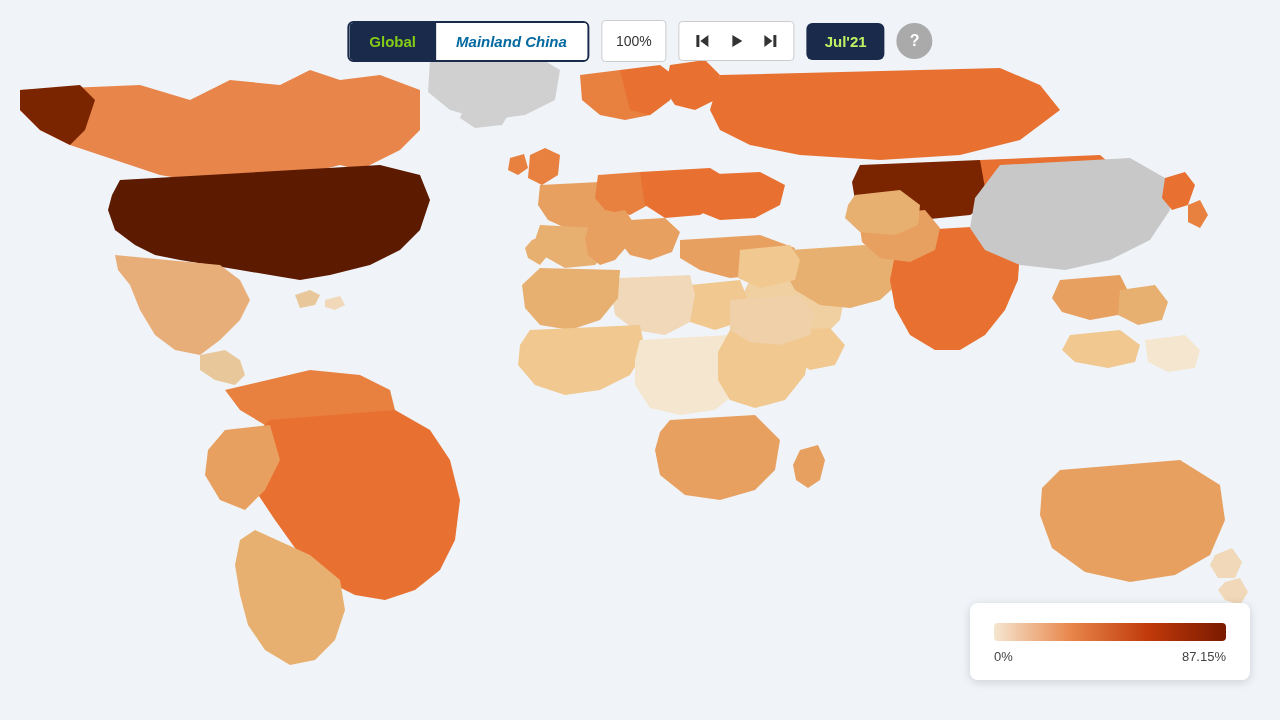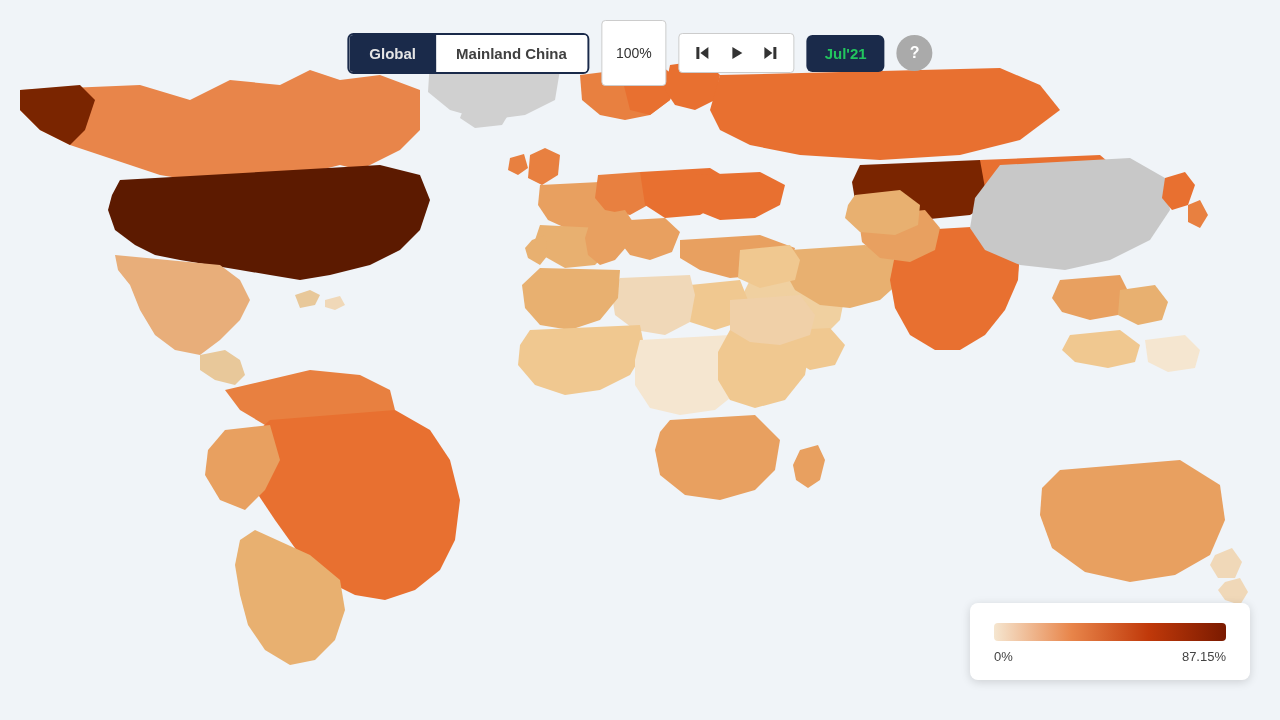--- a/index.html
+++ b/index.html
@@ -34,33 +34,34 @@
     .tab-btn {
       padding: 10px 20px;
       border: none;
       cursor: pointer;
       font-size: 15px;
       font-weight: 600;
     }
 
     .tab-btn.active {
       background: #1a2a4a;
-      color: #e5e5e5;
+      color: #84cc16;
     }
 
     .tab-btn.inactive {
       background: white;
-      color: #404040;
+      color: #0369a1;
+      font-style: italic;
     }
 
     .zoom-display {
       background: white;
       border: 1px solid #ccc;
       border-radius: 4px;
-      padding: 24px 14px;
+      padding: 12px 14px;
       font-size: 14px;
       color: #333;
     }
 
     .playback-controls {
       display: flex;
       align-items: center;
       gap: 4px;
       background: white;
       border: 1px solid #ccc;
@@ -76,21 +77,21 @@
       height: 30px;
       display: flex;
       align-items: center;
       justify-content: center;
       color: #333;
       font-size: 14px;
     }
 
     .date-badge {
       background: #1a2a4a;
-      color: #22c55e;
+      color: #bef264;
       border-radius: 6px;
       padding: 10px 18px;
       font-size: 15px;
       font-weight: 600;
       border: none;
       cursor: pointer;
     }
 
     .help-btn {
       width: 36px;

